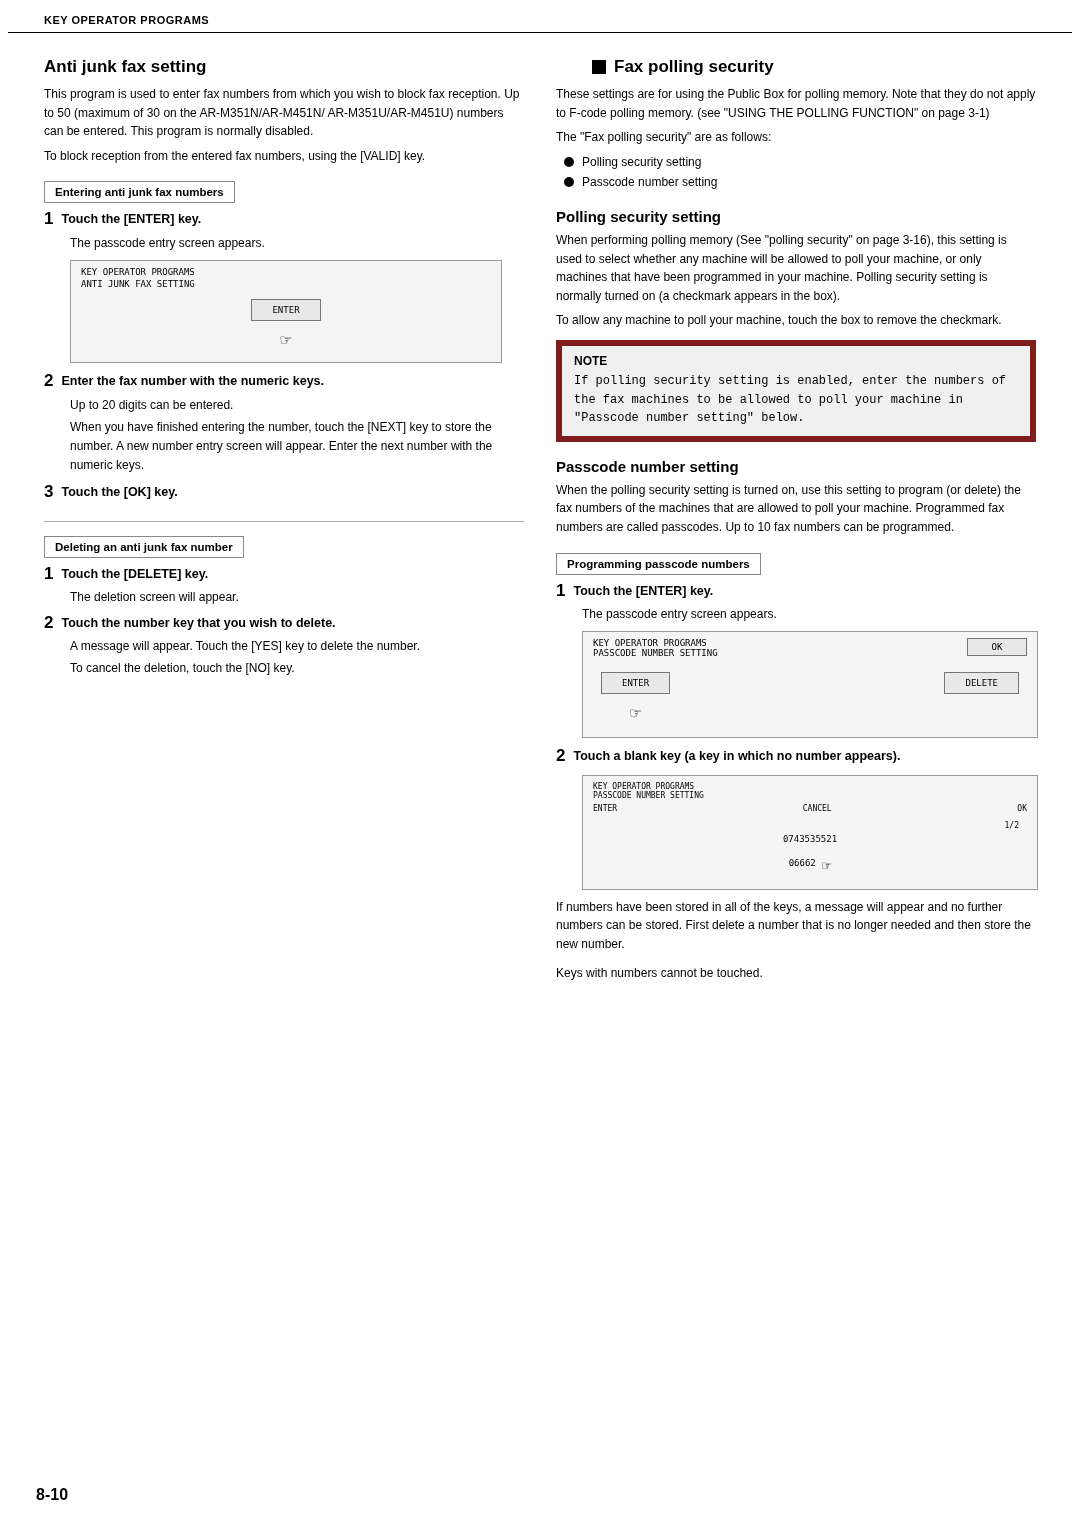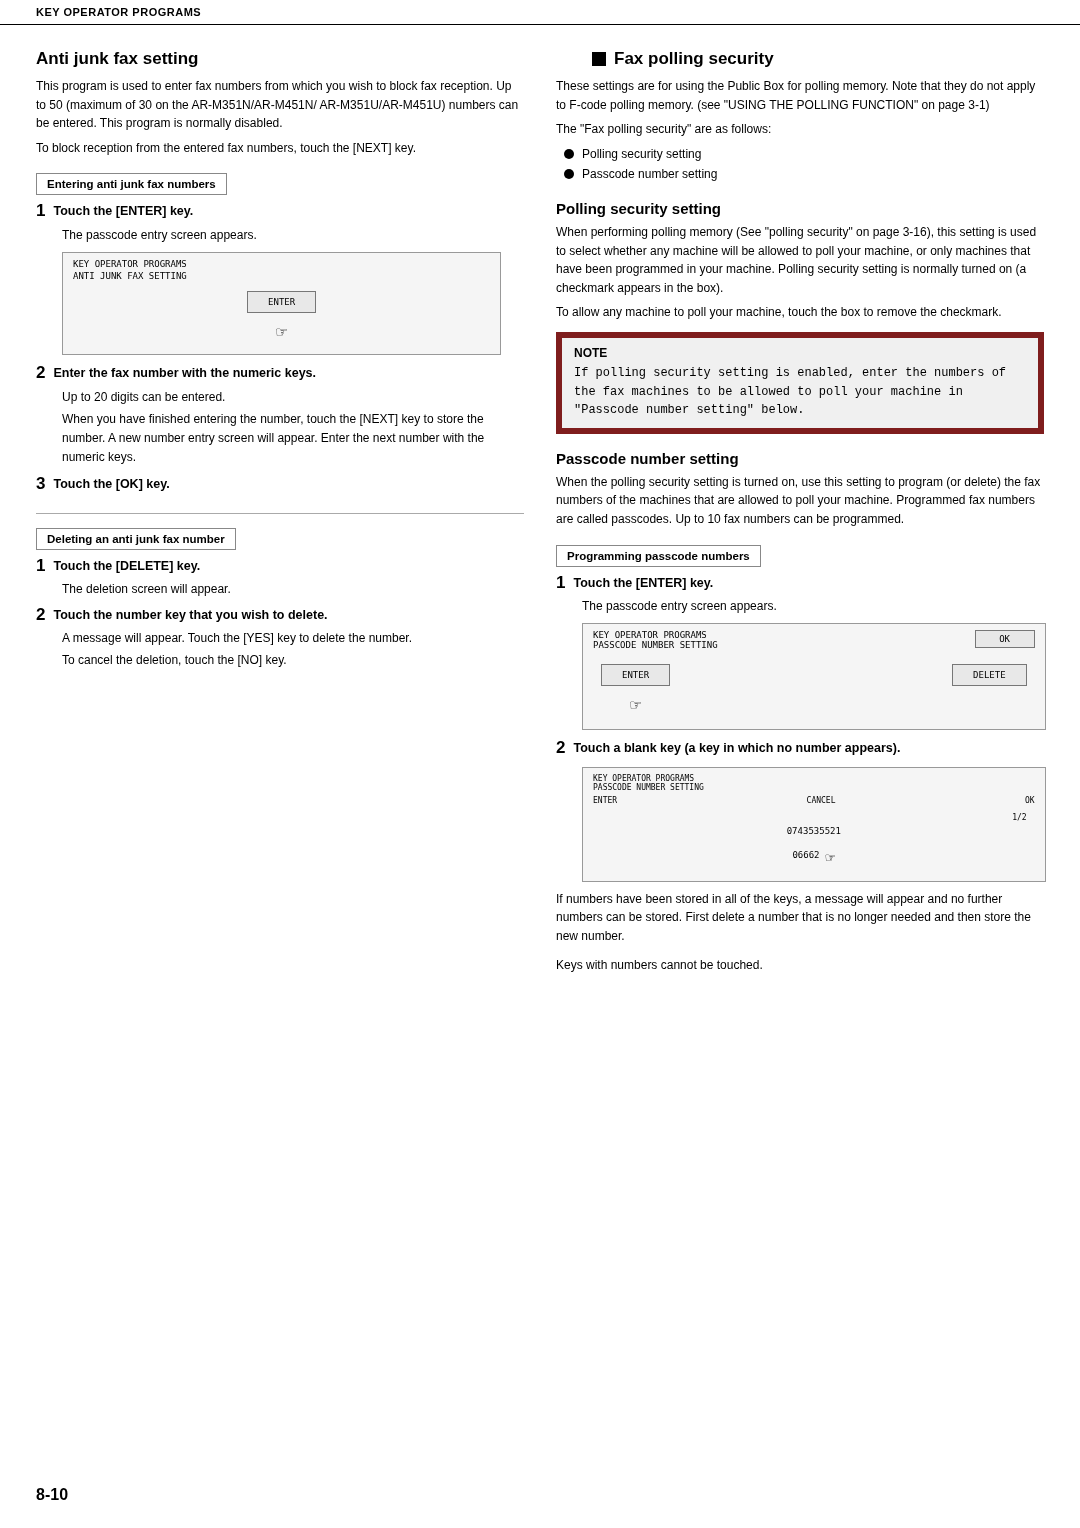--- a/index.html
+++ b/index.html
@@ -9,21 +9,21 @@
       font-size: 12px;
       color: #000;
       width: 1080px;
       min-height: 1528px;
       position: relative;
     }
     .page-wrapper {
       width: 1080px;
       min-height: 1528px;
       background: #fff;
-      padding: 0;
+      padding: 8px;
       position: relative;
     }
     .top-bar {
       border-bottom: 1.5px solid #000;
       padding: 6px 36px;
       font-size: 11px;
       font-weight: bold;
       letter-spacing: 0.5px;
     }
     .content-area {
@@ -248,21 +248,21 @@
     <span>KEY OPERATOR PROGRAMS</span>
   </div>
 
   <div class="content-area">
 
     <div class="left-col">
 
       <div class="section-title">Anti junk fax setting</div>
 
       <p>This program is used to enter fax numbers from which you wish to block fax reception. Up to 50 (maximum of 30 on the AR-M351N/AR-M451N/ AR-M351U/AR-M451U) numbers can be entered. This program is normally disabled.</p>
-      <p>To block reception from the entered fax numbers, touch the [NEXT] key.</p>
+      <p>To block reception from the entered fax numbers, using the [VALID] key.</p>
 
       
       <div class="step-box">Entering anti junk fax numbers</div>
 
       
       <div class="step-label">
         <span class="step-num">1</span>
         <span class="step-text">Touch the [ENTER] key.</span>
       </div>
       <p class="step-desc">The passcode entry screen appears.</p>

